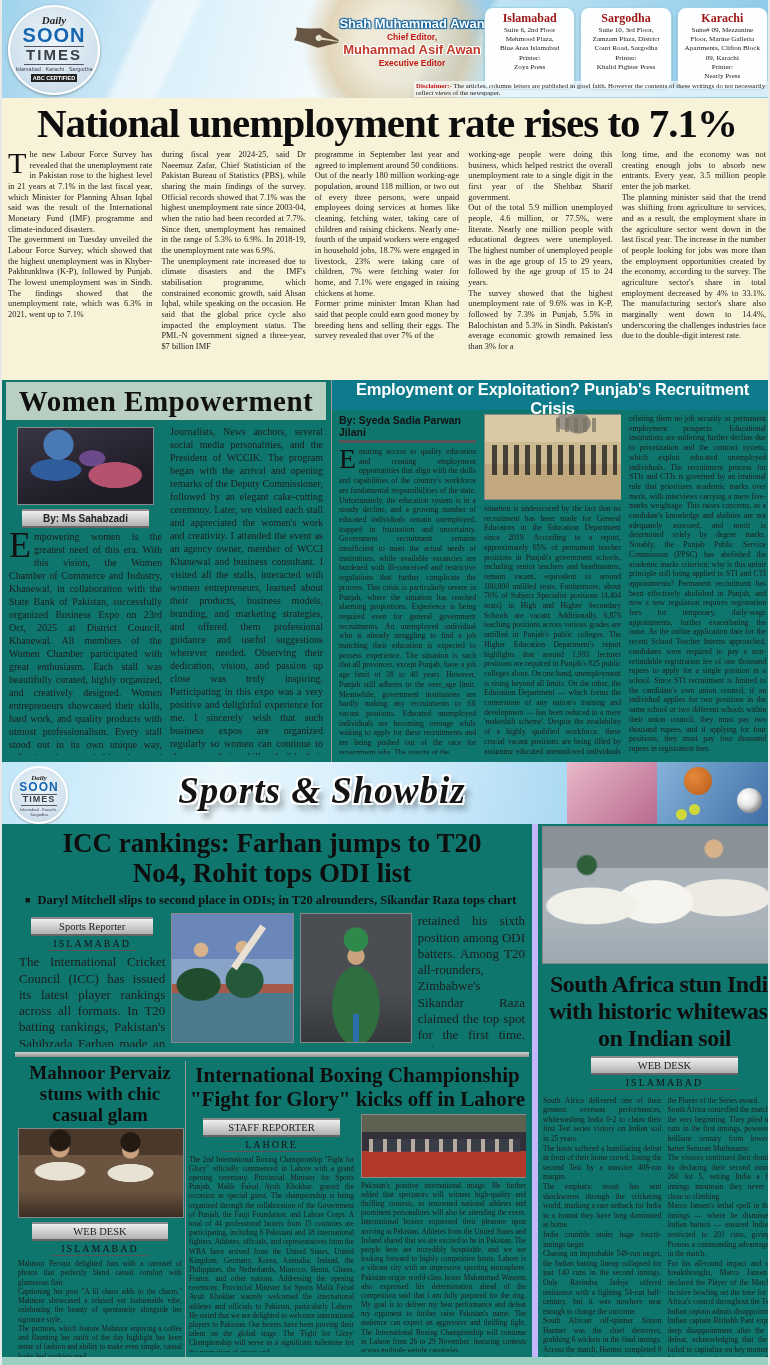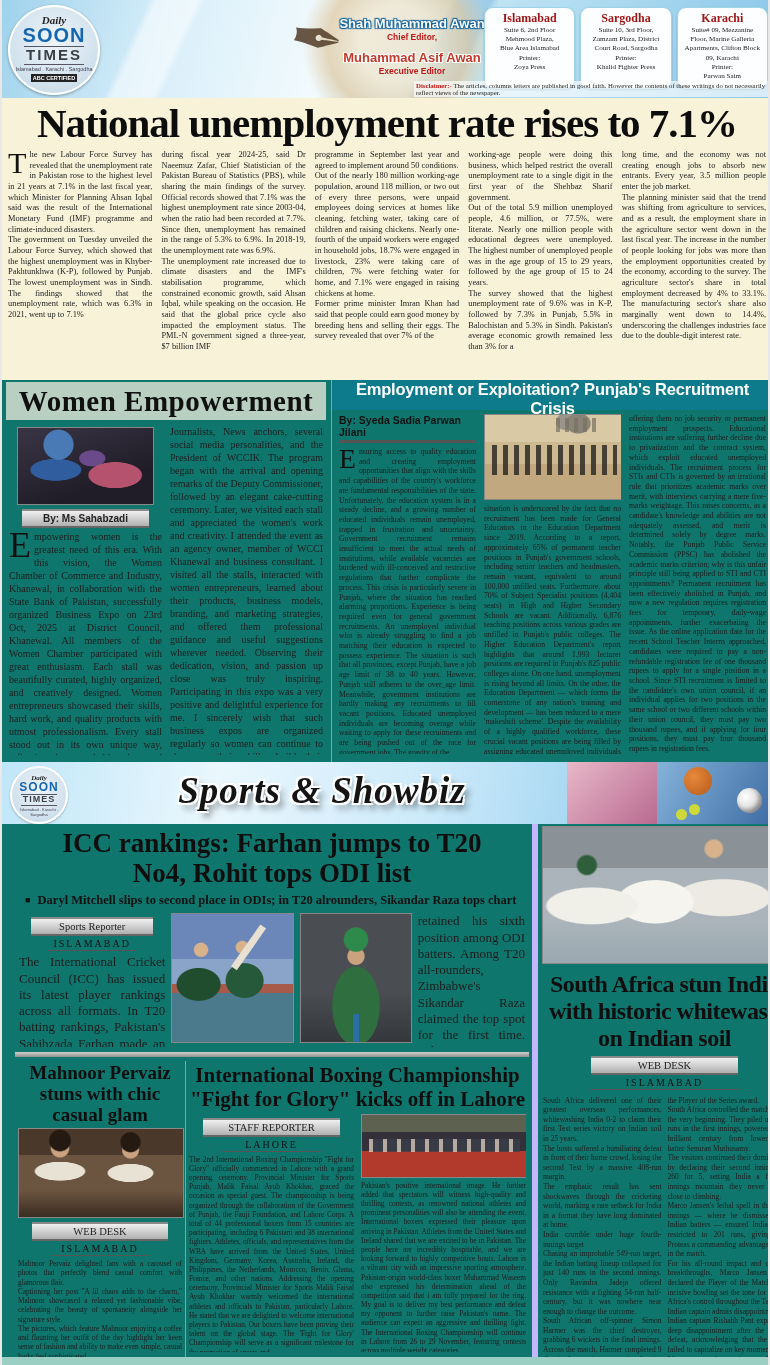--- a/index.html
+++ b/index.html
@@ -22,21 +22,21 @@
   .logo-tagline{font:5.5px "Liberation Sans",sans-serif;color:#445;}
   .logo-badge{font:bold 5.5px "Liberation Sans",sans-serif;color:#fff;background:#222;width:52%;margin:2px auto 0;padding:1px 0;}
   .ed-title{position:absolute;left:108px;top:6px;width:250px;text-align:center;z-index:2;line-height:.95;}
   .ed-line1,.ed-line2{font:bold 33px "Liberation Sans",sans-serif;color:#b51a1a;
     text-shadow:2px 2px 0 #fff,-2px -2px 0 #fff,2px -2px 0 #fff,-2px 2px 0 #fff,4px 5px 5px rgba(40,80,140,.45);}
   .ed-line2{margin-top:4px;}
   .pen{position:absolute;left:288px;top:2px;font-size:64px;color:#5a4632;transform:rotate(10deg);z-index:2;opacity:.9;}
   .editors{position:absolute;left:336px;top:16px;width:148px;text-align:center;z-index:3;}
   .chief-name{font:bold 13px "Liberation Sans",sans-serif;color:#fff;
     text-shadow:1px 1px 1px #14649e,-1px -1px 1px #14649e,1px -1px 1px #14649e,-1px 1px 1px #14649e;}
-  .chief-title{font:bold 8.5px "Liberation Sans",sans-serif;color:#c01818;margin:1px 0 8px;}
+  .chief-title{font:bold 8.5px "Liberation Sans",sans-serif;color:#c01818;margin:1px 0 0;}
   .exec-name{font:bold 13px "Liberation Sans",sans-serif;color:#c23a2a;
     text-shadow:1px 1px 0 #fff,-1px -1px 0 #fff,1px -1px 0 #fff,-1px 1px 0 #fff;}
   .exec-title{font:bold 8.5px "Liberation Sans",sans-serif;color:#c01818;margin-top:1px;}
   .offices{position:absolute;left:482px;top:7px;width:284px;display:flex;gap:5px;z-index:3;}
   .office{flex:1;background:#fdfeff;border:1px solid #9fd4e8;border-radius:9px;box-shadow:0 1px 2px rgba(0,0,0,.25);
     padding:3px 2px;text-align:center;overflow:hidden;height:74px;}
   .office-city{font:bold 12px "Liberation Serif",serif;color:#a01616;}
   .office-addr,.office-printer-label,.office-printer{font:7.1px "Liberation Serif",serif;color:#222;line-height:1.3;white-space:pre-line;}
   .disclaimer{position:absolute;right:2px;bottom:1px;width:352px;font:6.8px "Liberation Serif",serif;color:#222;
     background:rgba(255,255,255,.65);padding:1px 2px;z-index:4;}
@@ -211,21 +211,21 @@
         <div class="office-printer-label">Printer:</div>
         <div class="office-printer">Khalid Fighter Press</div>
       </div>
       <div class="office">
         <div class="office-city">Karachi</div>
         <div class="office-addr">Suite# 09, Mezzanine
 Floor, Marine Galleria
 Apartments, Clifton Block
 09, Karachi</div>
         <div class="office-printer-label">Printer:</div>
-        <div class="office-printer">Parwan Saim</div>
+        <div class="office-printer">Nearly Press</div>
       </div>
     </div>
     <div class="disclaimer">
       <span class="disc-label">Disclaimer:-</span>
       <span class="disc-text">The articles, columns letters are published in good faith. However the contents of these writings do not necessarily reflect views of the newspaper.</span>
     </div>
   </header>
 
   <section class="lead">
     <h1 class="lead-headline">National unemployment rate rises to 7.1%</h1>

